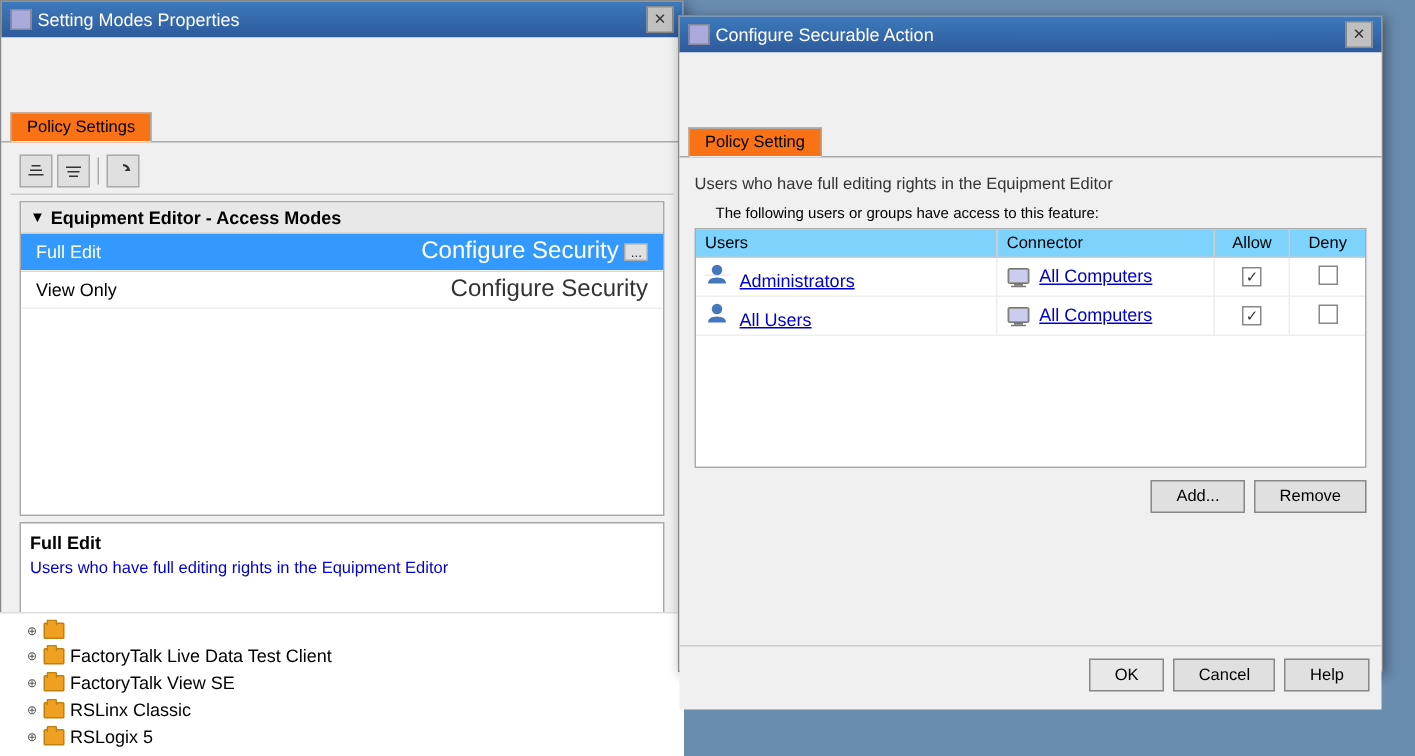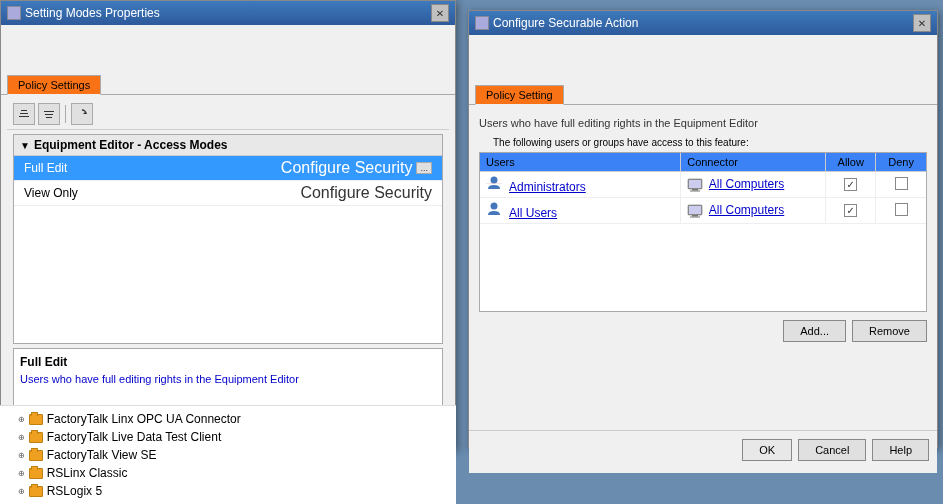--- a/index.html
+++ b/index.html
@@ -52,21 +52,21 @@
     
     .window-left {
       left: 0;
       top: 0;
       width: 456px;
       height: 450px;
     }
 
     
     .window-right {
-      left: 468px;
+      left: 452px;
       top: 10px;
       width: 470px;
       height: 438px;
     }
 
     
     .tab-bar {
       padding: 6px 6px 0;
       background: #f0f0f0;
       display: flex;
@@ -244,21 +244,21 @@
       margin: 0 10px;
       border: 1px solid #aaa;
       background: white;
       height: 160px;
     }
     .users-table {
       width: 100%;
       border-collapse: collapse;
     }
     .users-table th {
-      background: #3b82f6;
+      background: #7dd3fc;
       border-bottom: 1px solid #ccc;
       border-right: 1px solid #ccc;
       padding: 3px 6px;
       text-align: left;
       font-weight: normal;
       font-size: 11px;
     }
     .users-table td {
       border-bottom: 1px solid #eee;
       border-right: 1px solid #eee;
@@ -357,21 +357,20 @@
       <div class="btn">Help</div>
     </div>
   </div>
 </div>
 
 <div style="position:absolute; bottom: 0; left: 0; width: 456px; background: white; border-top: 1px solid #ddd; padding: 4px 4px;">
   <div class="bg-tree-item">
     <span style="width:10px; display:inline-block"></span>
     <span class="expand-arrow">⊕</span>
     <span class="folder-icon"></span>
-    <span>FactoryTalk Linx OPC UA Connector</span>
   </div>
   <div class="bg-tree-item">
     <span style="width:10px; display:inline-block"></span>
     <span class="expand-arrow">⊕</span>
     <span class="folder-icon"></span>
     <span>FactoryTalk Live Data Test Client</span>
   </div>
   <div class="bg-tree-item">
     <span style="width:10px; display:inline-block"></span>
     <span class="expand-arrow">⊕</span>

